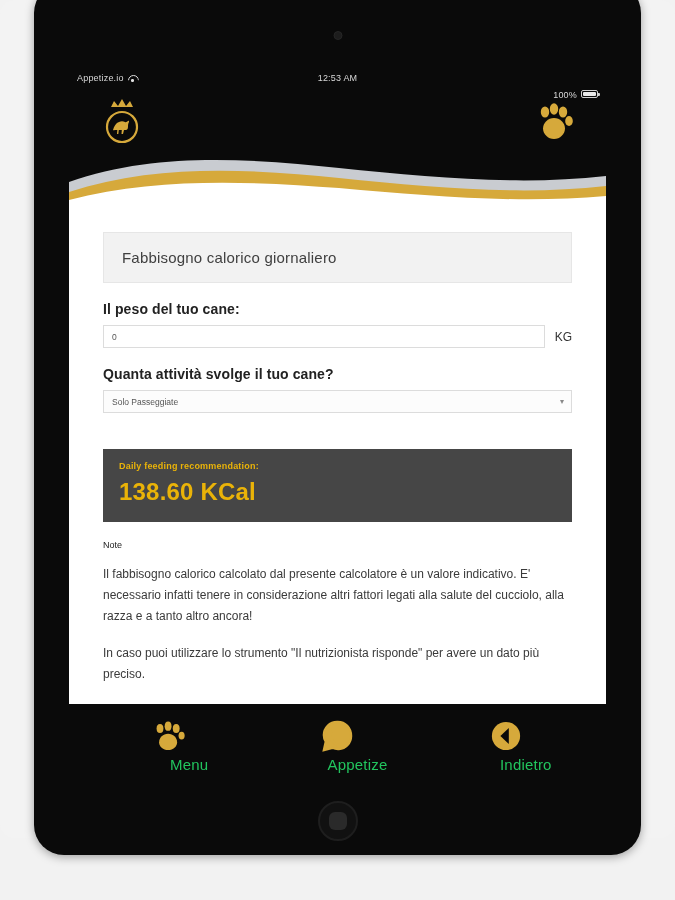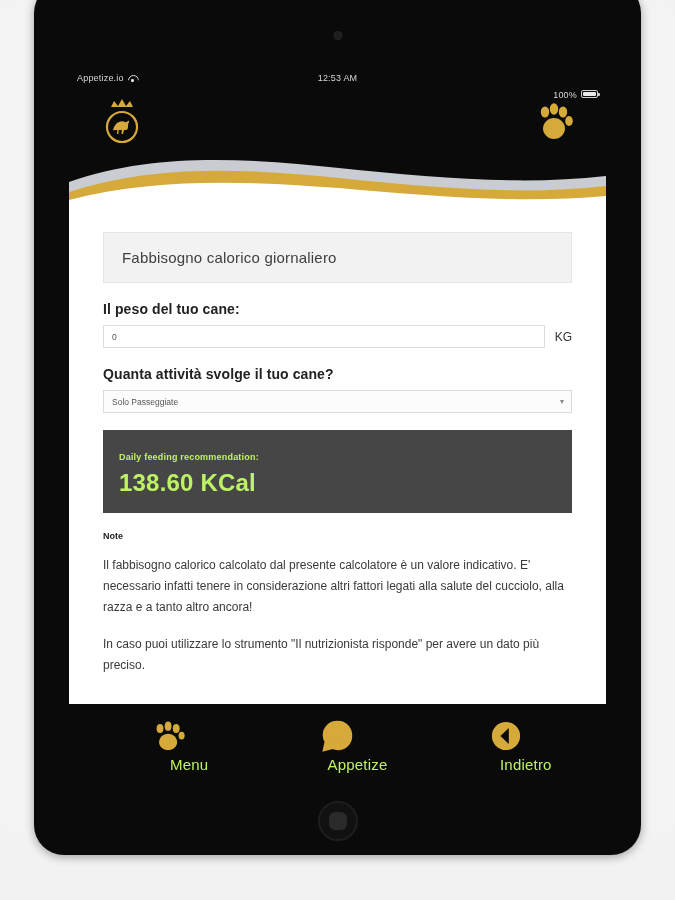--- a/index.html
+++ b/index.html
@@ -147,46 +147,46 @@
     -webkit-appearance: none;
     font-family: "Liberation Sans", sans-serif;
   }
   .select-caret {
     position: absolute; right: 8px; top: 50%;
     transform: translateY(-60%);
     font-size: 8px; color: #888; pointer-events: none;
   }
 
   .result-box {
-    margin-top: 17px;
+    margin-top: 36px;
     background: #464646;
-    color: #bef264;
-    padding: 22px 16px 16px 16px;
+    color: #eab308;
+    padding: 12px 16px 16px 16px;
   }
   .result-label { font-size: 9px; font-weight: bold; letter-spacing: .2px; }
   .result-value { font-size: 24px; font-weight: bold; margin-top: 7px; letter-spacing: .2px; }
 
-  .note-title { margin-top: 18px; font-size: 9px; font-weight: bold; color: #222; }
+  .note-title { margin-top: 18px; font-size: 9px; font-weight: normal; color: #222; }
   .note-p { margin-top: 14px; font-size: 12px; line-height: 1.75; color: #3a3a3a; }
   .note-p.second { margin-top: 16px; }
 
   
   .bottom-nav {
     position: absolute; left: 0; bottom: 0;
     width: 100%; height: 82px;
     background: #0a0a0a;
     display: flex; align-items: center; justify-content: space-around;
     padding: 0 16px;
   }
   .nav-item {
     display: flex; flex-direction: column; align-items: center; gap: 4px;
     width: 110px;
   }
   .nav-ico { height: 34px; display: flex; align-items: flex-end; justify-content: center; }
-  .nav-label { color: #bef264; font-size: 15px; letter-spacing: .2px; margin-left: 40px; }
+  .nav-label { color: #22c55e; font-size: 15px; letter-spacing: .2px; margin-left: 40px; }
 
   .gold { fill: #d6a93b; }
 </style>
 </head>
 <body>
 
 <div class="page">
   <div class="device">
 
     <div class="camera"></div>

